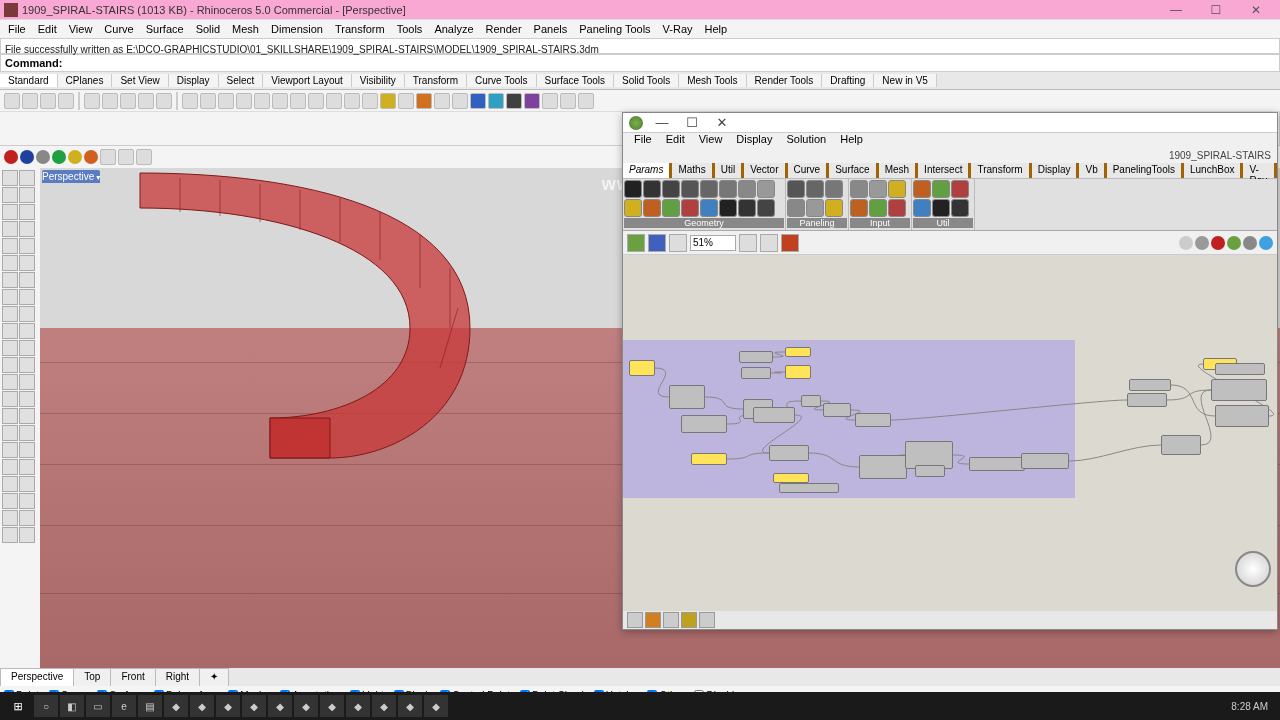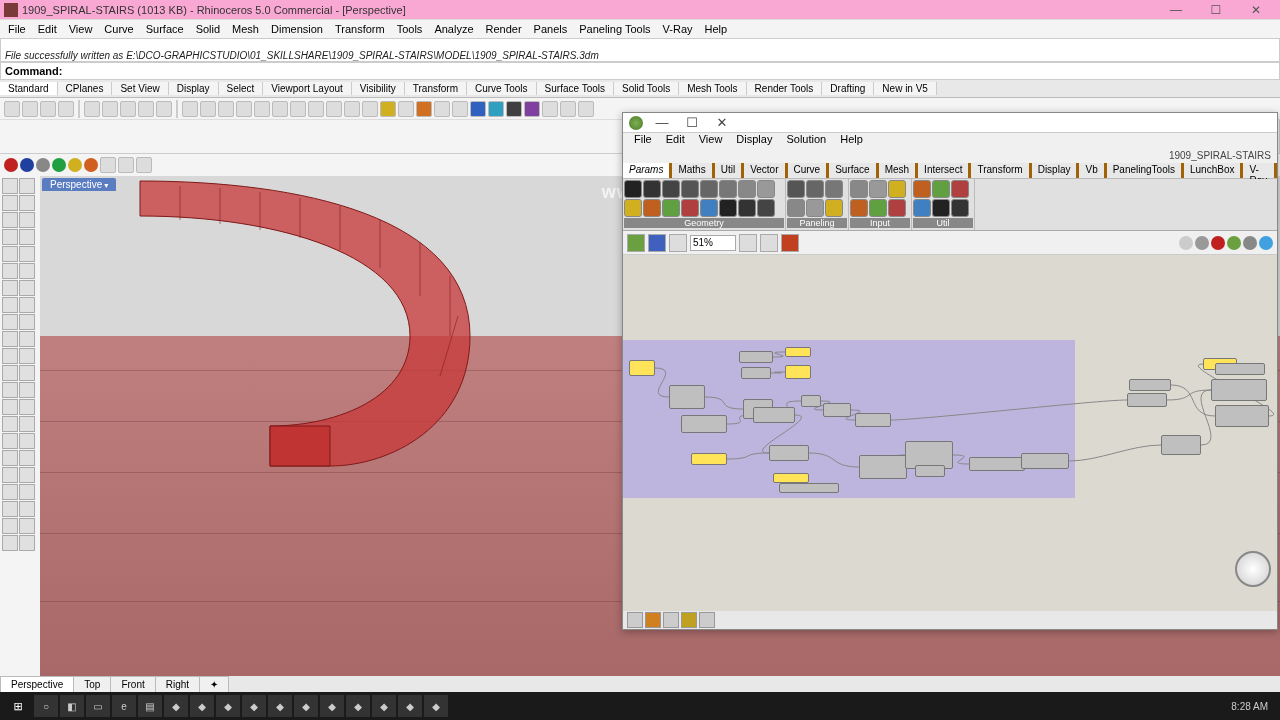--- a/index.html
+++ b/index.html
@@ -3,21 +3,21 @@
 <meta charset="utf-8">
 <style>
 * { margin: 0; padding: 0; box-sizing: border-box; font-family: "Segoe UI", Tahoma, sans-serif; }
 body { width: 1280px; height: 720px; background: #f0f0f0; overflow: hidden; font-size: 11px; position: relative; }
 .titlebar { height: 20px; background: #f9a8d4; display: flex; align-items: center; padding: 0 4px; border-bottom: 1px solid #ddd; }
 .titlebar .icon { width: 14px; height: 14px; background: #7a3a3a; margin-right: 4px; }
 .titlebar .title { flex: 1; font-size: 11px; color: #333; }
 .titlebar .winbtn { width: 40px; text-align: center; font-size: 12px; color: #555; }
 .menubar { height: 18px; background: #f4f4f4; display: flex; align-items: center; padding: 0 2px; font-size: 11px; }
 .menubar span { padding: 0 6px; }
-.cmdhist { height: 16px; background: #fff; border: 1px solid #ccc; padding: 11px 4px; font-size: 10px; color: #222; font-style: italic; }
+.cmdhist { height: 16px; background: #fff; border: 1px solid #ccc; padding: 5px 4px; font-size: 10px; color: #222; }
 .cmdline { height: 18px; background: #fff; border: 1px solid #ccc; padding: 1px 4px; font-size: 11px; display: flex; align-items: center; }
 .tabbar { height: 18px; background: #e8e8e8; display: flex; align-items: center; border-bottom: 1px solid #bbb; font-size: 10px; }
 .tabbar span { padding: 1px 8px; border-right: 1px solid #ccc; background: #f4f4f4; }
 .tabbar span.active { background: #fff; }
 .toolbar-row { height: 22px; background: #f4f4f4; display: flex; align-items: center; padding: 0 4px; gap: 2px; border-bottom: 1px solid #ddd; }
 .tool-ico { width: 16px; height: 16px; background: #ddd; border: 1px solid #bbb; display: inline-block; border-radius: 2px; }
 .tool-ico.blue { background: #3060c0; }
 .tool-ico.yellow { background: #d0b020; }
 .tool-ico.purple { background: #8040a0; }
 .tool-ico.cyan { background: #30a0c0; }
@@ -28,21 +28,21 @@
 .tool-panel { display: flex; flex-direction: column; padding: 1px 3px; border-right: 1px solid #ccc; }
 .tool-panel .r { display: flex; gap: 1px; }
 .tool-panel .ico { width: 14px; height: 14px; background: #999; border: 1px solid #777; }
 .subbar { height: 22px; background: #f4f4f4; display: flex; align-items: center; padding: 2px 4px; gap: 2px; }
 .sphere { width: 14px; height: 14px; border-radius: 50%; display: inline-block; }
 .main-area { display: flex; height: 500px; }
 .left-toolbox { width: 40px; background: #f4f4f4; display: flex; flex-direction: column; padding: 2px; gap: 1px; }
 .left-toolbox .trow { display: flex; gap: 1px; }
 .left-toolbox .tico { width: 16px; height: 16px; background: #e0e0e0; border: 1px solid #aaa; }
 .viewport-area { flex: 1; position: relative; background: #d8d8d8; }
-.viewport-label { position: absolute; top: 2px; left: 2px; background: #5a7cc0; color: #fff; padding: 1px 8px; font-size: 10px; border-radius: 2px 2px 0 0; }
+.viewport-label { position: absolute; top: 2px; left: 2px; background: #5a7cc0; color: #fff; padding: 1px 0; font-size: 10px; border-radius: 2px 2px 0 0; }
 .viewport-label .arrow { font-size: 8px; margin-left: 2px; }
 .ground { position: absolute; top: 160px; left: 0; right: 0; bottom: 0; background: linear-gradient(#c08080 0%, #a86868 100%); }
 .gridline-h { position: absolute; left: 0; right: 0; height: 1px; background: rgba(120,60,60,0.4); }
 .stair { position: absolute; }
 .vp-tabs { position: absolute; bottom: 0; left: 40px; height: 18px; display: flex; background: #e8e8e8; font-size: 10px; }
 .vp-tabs span { padding: 2px 10px; border: 1px solid #bbb; border-bottom: none; margin-right: -1px; background: #f0f0f0; }
 .vp-tabs span.active { background: #fff; }
 .filters { height: 18px; background: #f4f4f4; display: flex; align-items: center; padding: 0 4px; gap: 1px; font-size: 10px; }
 .filters label { display: flex; align-items: center; gap: 2px; margin-right: 4px; }
 .filters input { width: 10px; height: 10px; }

